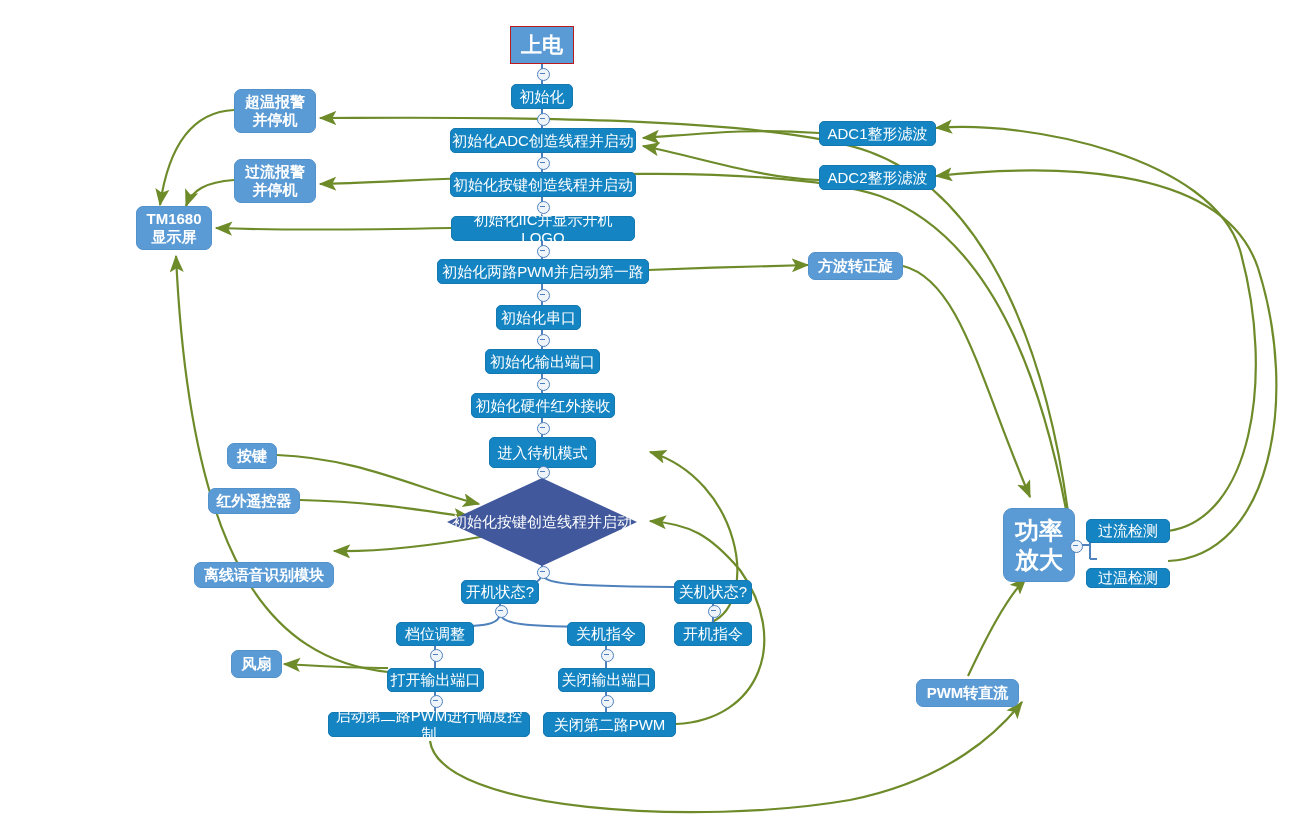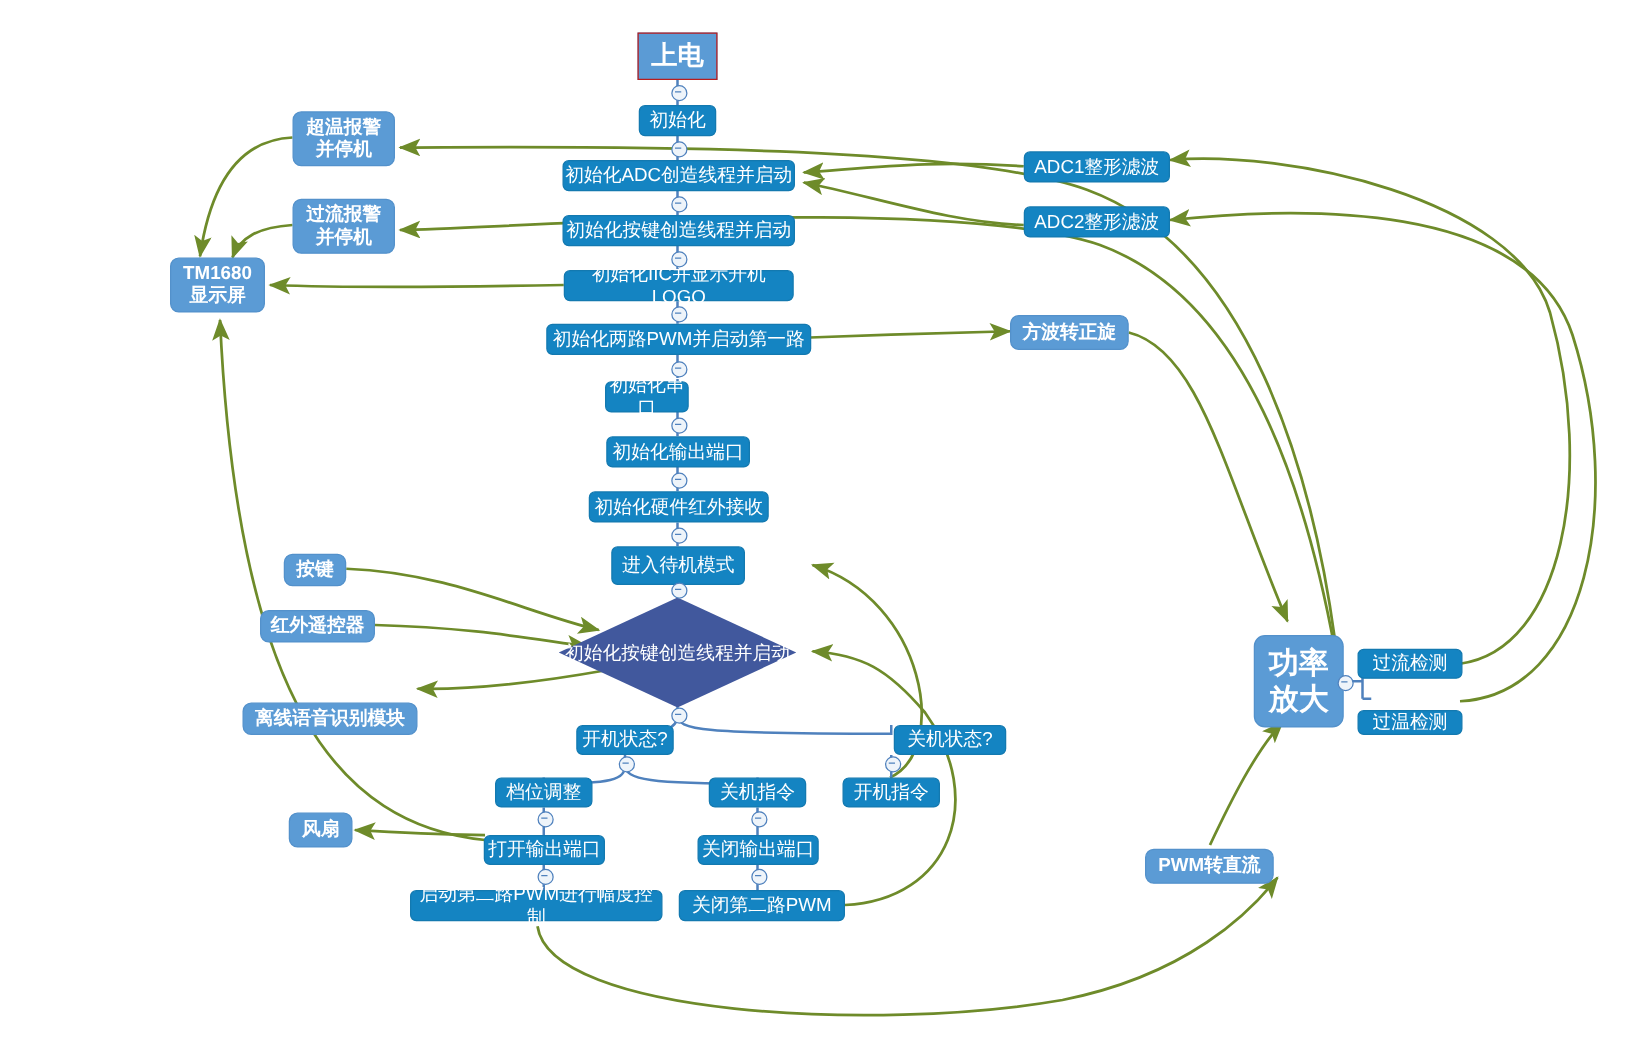--- a/index.html
+++ b/index.html
@@ -166,36 +166,36 @@
   <div class="node dark" style="left:511px;top:84px;width:62px;height:25px;">初始化</div>
 
   <div class="node dark" style="left:450px;top:128px;width:186px;height:25px;">初始化ADC创造线程并启动</div>
 
   <div class="node dark" style="left:451px;top:216px;width:184px;height:25px;">初始化IIC并显示开机LOGO</div>
 
   <div class="node dark" style="left:450px;top:172px;width:186px;height:25px;">初始化按键创造线程并启动</div>
 
   <div class="node dark" style="left:437px;top:259px;width:212px;height:25px;">初始化两路PWM并启动第一路</div>
 
-  <div class="node dark" style="left:484px;top:305px;width:67px;height:25px;">初始化串口</div>
+  <div class="node dark" style="left:496px;top:305px;width:85px;height:25px;">初始化串口</div>
 
   <div class="node dark" style="left:485px;top:349px;width:115px;height:25px;">初始化输出端口</div>
 
   <div class="node dark" style="left:471px;top:393px;width:144px;height:25px;">初始化硬件红外接收</div>
 
   <div class="node dark" style="left:489px;top:437px;width:107px;height:31px;">进入待机模式</div>
 
   <div class="diamond" style="left:447px;top:478px;width:190px;height:88px;">
     <div class="dshape"></div>
     <div class="dlabel">初始化按键创造线程并启动</div>
   </div>
 
   <div class="node dark" style="left:461px;top:580px;width:78px;height:24px;">开机状态?</div>
 
-  <div class="node dark" style="left:674px;top:580px;width:90px;height:24px;margin-left:41px;">关机状态?</div>
+  <div class="node dark" style="left:674px;top:580px;width:78px;height:24px;">关机状态?</div>
 
   <div class="node dark" style="left:396px;top:622px;width:78px;height:24px;">档位调整</div>
 
   <div class="node dark" style="left:567px;top:622px;width:78px;height:24px;">关机指令</div>
 
   <div class="node dark" style="left:674px;top:622px;width:78px;height:24px;">开机指令</div>
 
   <div class="node dark" style="left:387px;top:668px;width:97px;height:24px;">打开输出端口</div>
 
   <div class="node dark" style="left:558px;top:668px;width:97px;height:24px;">关闭输出端口</div>

